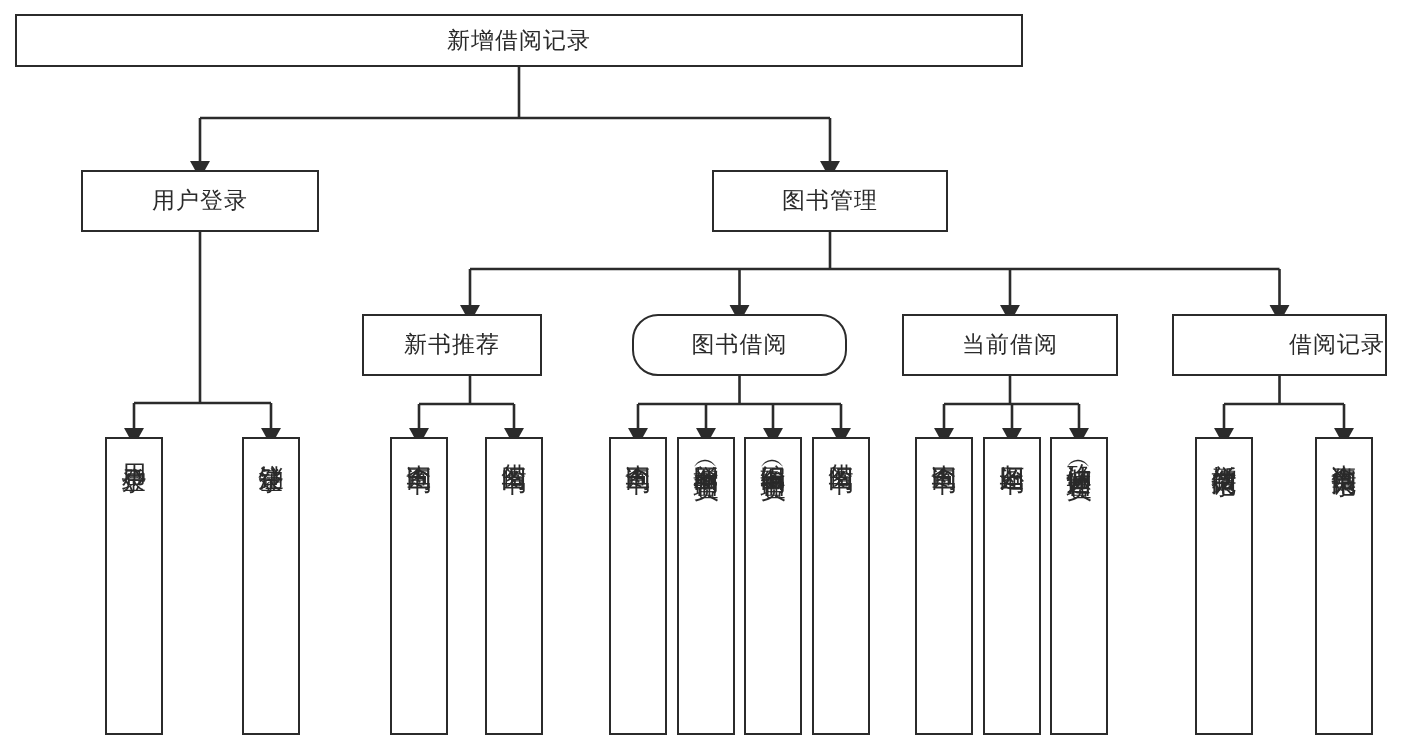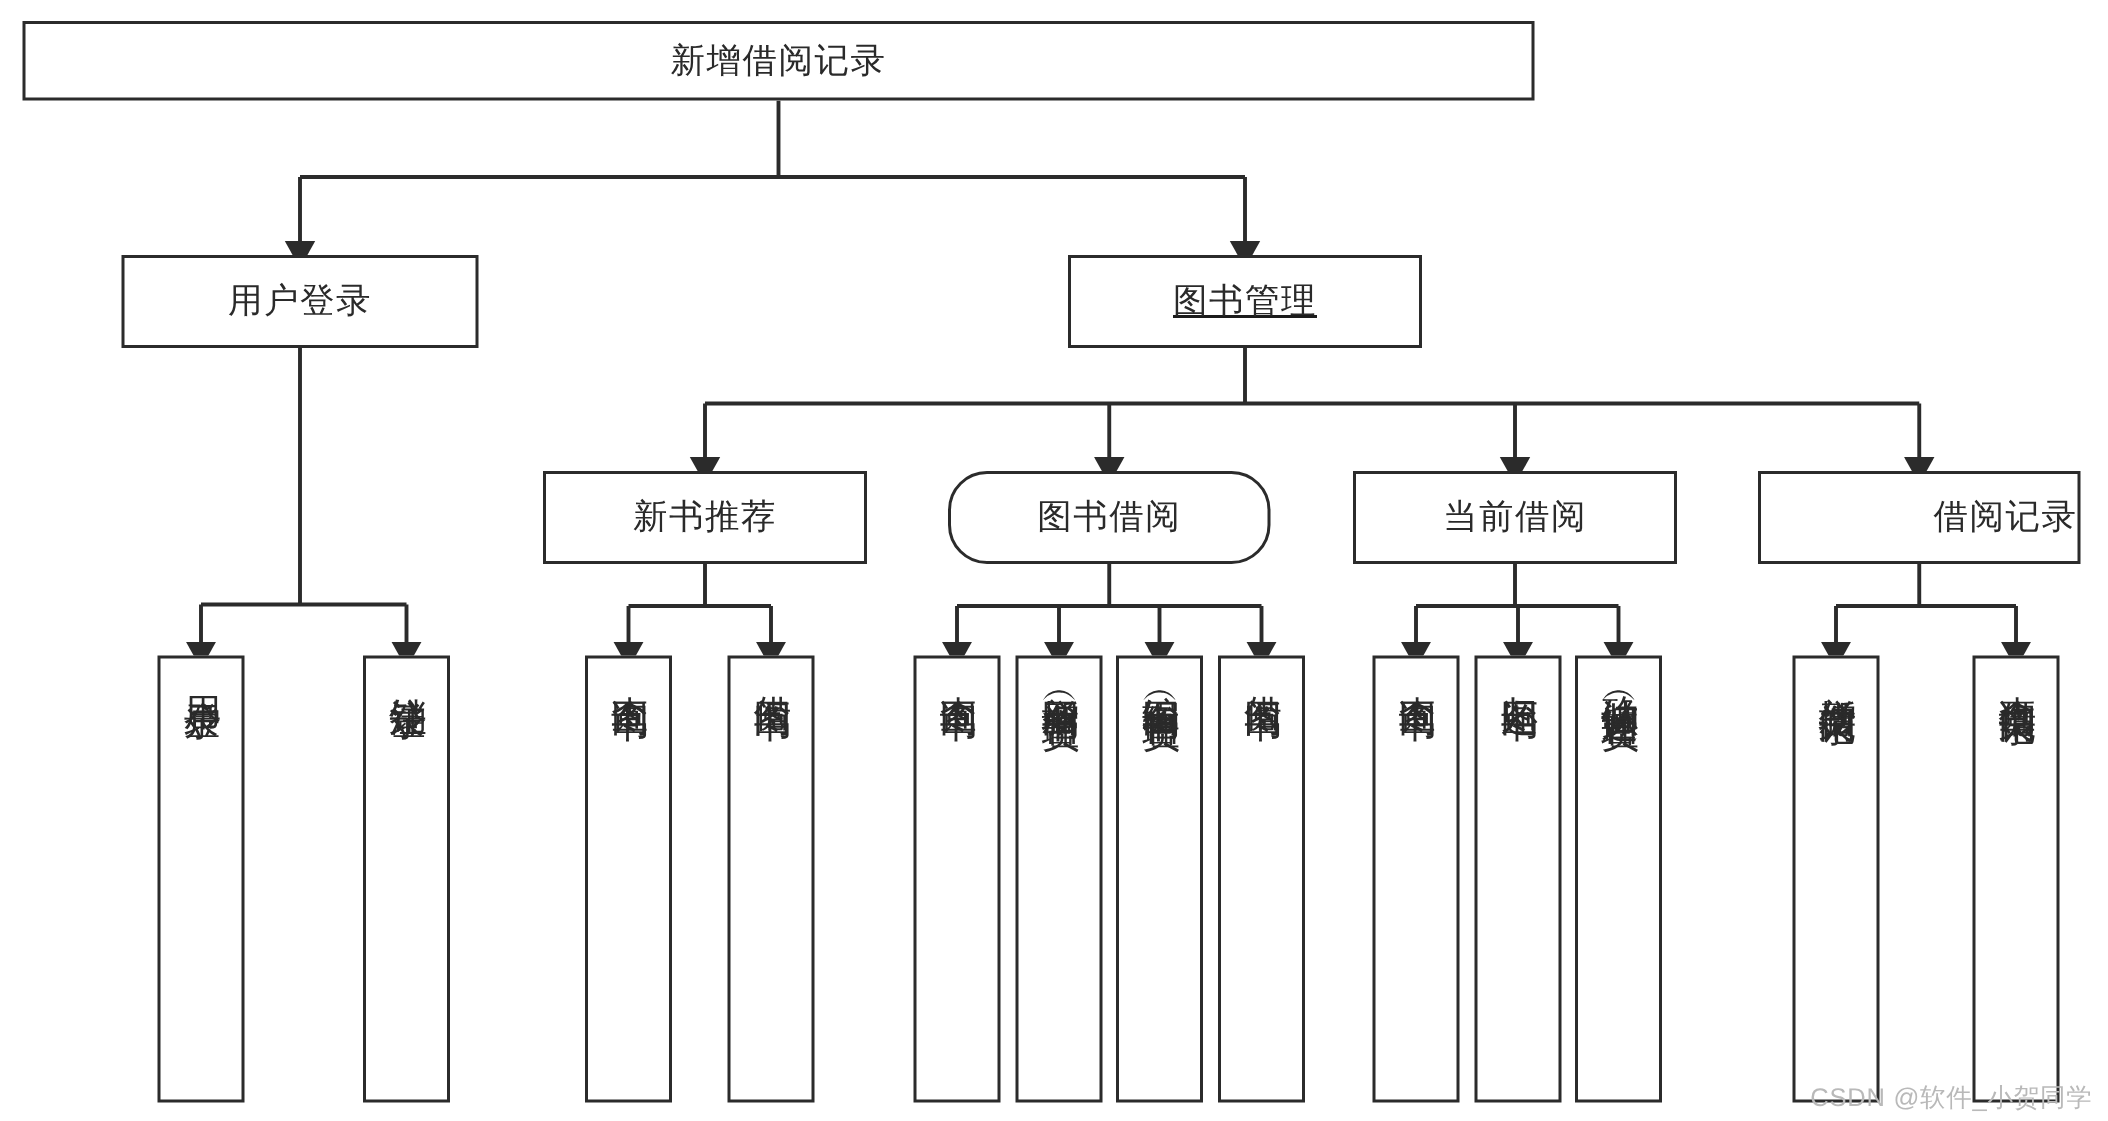--- a/index.html
+++ b/index.html
@@ -116,24 +116,24 @@
       </g>
   </svg>
 
   <div id="nodes">
       <div class="node horiz" style="left: 15px; top: 14px; width: 1008px; height: 53px;">
         <span class="node-label">新增借阅记录</span>
       </div>
       <div class="node horiz" style="left: 81px; top: 170px; width: 238px; height: 62px;">
         <span class="node-label">用户登录</span>
       </div>
-      <div class="node horiz" style="left: 712px; top: 170px; width: 236px; height: 62px; text-decoration: underline;">
+      <div class="node horiz" style="left: 712px; top: 170px; width: 236px; height: 62px;">
         <span class="node-label">图书管理</span>
       </div>
-      <div class="node horiz" style="left: 362px; top: 314px; width: 216px; height: 62px;">
+      <div class="node horiz" style="left: 362px; top: 314px; width: 180px; height: 62px;">
         <span class="node-label">新书推荐</span>
       </div>
       <div class="node horiz" style="left: 632px; top: 314px; width: 215px; height: 62px; border-radius: 26px;">
         <span class="node-label">图书借阅</span>
       </div>
       <div class="node horiz" style="left: 902px; top: 314px; width: 216px; height: 62px;">
         <span class="node-label">当前借阅</span>
       </div>
       <div class="node horiz" style="left: 1172px; top: 314px; width: 215px; height: 62px; justify-content: flex-end;">
         <span class="node-label">借阅记录</span>
@@ -172,14 +172,13 @@
         <span class="node-label">确认归还（管理员）</span>
       </div>
       <div class="node vert" style="left: 1195px; top: 437px; width: 58px; height: 298px;">
         <span class="node-label">新增借阅记录</span>
       </div>
       <div class="node vert" style="left: 1315px; top: 437px; width: 58px; height: 298px;">
         <span class="node-label">查询借阅记录</span>
       </div>
     </div>
 
-  <div id="watermark">CSDN @软件_小贺同学</div>
 </div>
 
 </body></html>

